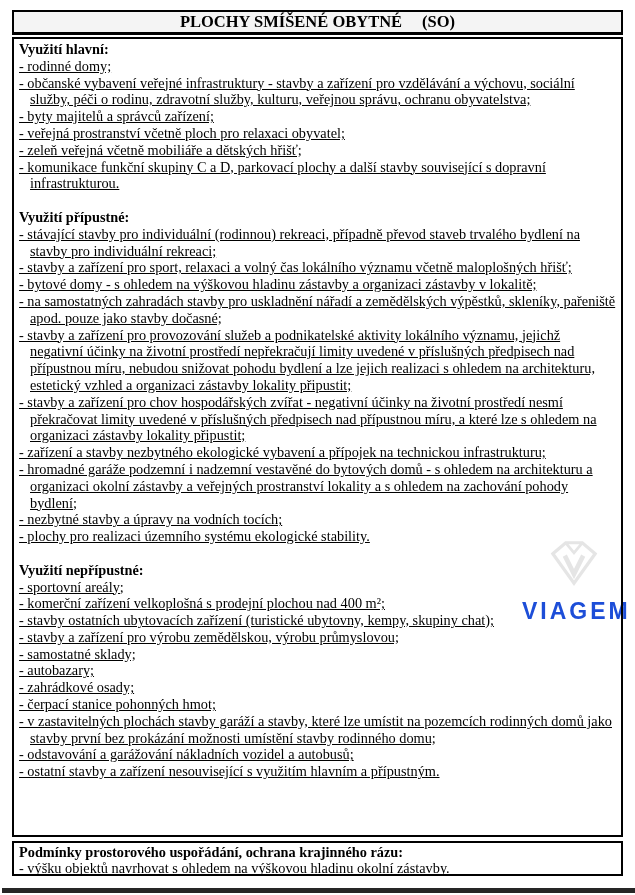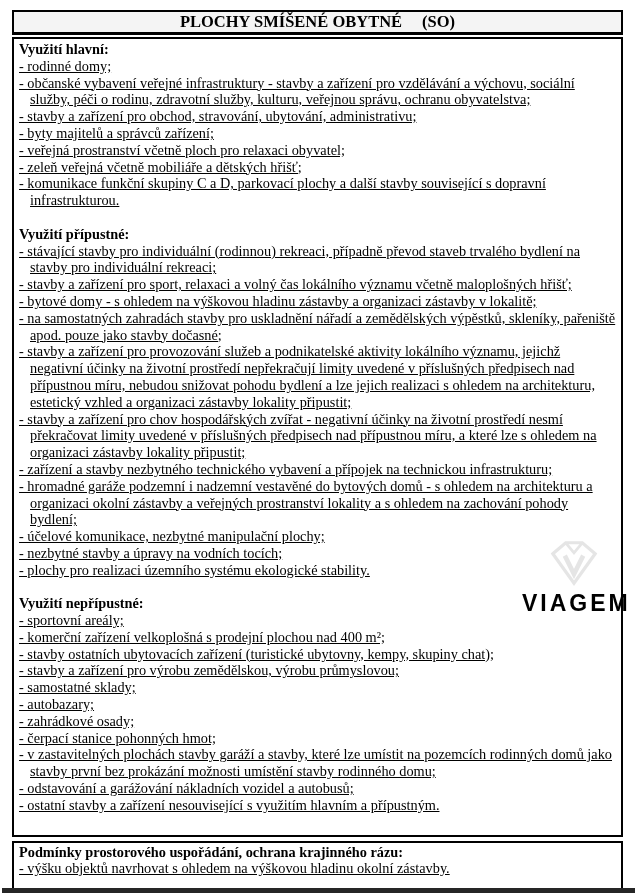--- a/index.html
+++ b/index.html
@@ -35,21 +35,21 @@
   .body-box {
     margin-top: 2px;
     height: 800px;
     padding: 2px 5px 0 5px;
     font-size: 14.3px;
     line-height: 16.8px;
     overflow: hidden;
   }
   .cond-box {
     margin-top: 4px;
-    height: 52px;
+    height: 35px;
     padding: 1px 5px 0 5px;
     font-size: 14.3px;
     line-height: 16.2px;
     overflow: hidden;
   }
   p { margin: 0; }
   .section + .section { margin-top: 16.8px; }
   .sec-heading { font-weight: bold; }
   .item { padding-left: 11px; text-indent: -11px; text-decoration: underline; }
   .watermark {
@@ -58,22 +58,22 @@
     width: 104px;
     text-align: center;
     z-index: 0;
     user-select: none;
   }
   .wm-text {
     font-family: "Liberation Sans", sans-serif;
     font-weight: bold;
     font-size: 23px;
     letter-spacing: 3px;
-    color: #000000;
-    margin-top: 0;
+    color: #1d4ed8;
+    margin-top: 8px;
     white-space: nowrap;
   }
   .bottom-band {
     position: absolute;
     left: 2px; right: 0;
     top: 888px; height: 5px;
     background: #262626;
     z-index: 2;
   }
 </style>
@@ -93,37 +93,35 @@
 
 <div class="doc">
   <div class="box title-box">
     <span>PLOCHY SMÍŠENÉ OBYTNÉ</span><span class="title-code">(SO)</span>
   </div>
   <div class="box body-box">
       <div class="section">
         <p class="sec-heading">Využití hlavní:</p>
         <p class="item">- rodinné domy;</p>
         <p class="item">- občanské vybavení veřejné infrastruktury - stavby a zařízení pro vzdělávání a výchovu, sociální služby, péči o rodinu, zdravotní služby, kulturu, veřejnou správu, ochranu obyvatelstva;</p>
-        <p class="item">- stavby a zařízení pro obchod, stravování, ubytování, administrativu;</p>
         <p class="item">- byty majitelů a správců zařízení;</p>
         <p class="item">- veřejná prostranství včetně ploch pro relaxaci obyvatel;</p>
         <p class="item">- zeleň veřejná včetně mobiliáře a dětských hřišť;</p>
         <p class="item">- komunikace funkční skupiny C a D, parkovací plochy a další stavby související s dopravní infrastrukturou.</p>
       </div>
       <div class="section">
         <p class="sec-heading">Využití přípustné:</p>
         <p class="item">- stávající stavby pro individuální (rodinnou) rekreaci, případně převod staveb trvalého bydlení na stavby pro individuální rekreaci;</p>
         <p class="item">- stavby a zařízení pro sport, relaxaci a volný čas lokálního významu včetně maloplošných hřišť;</p>
         <p class="item">- bytové domy - s ohledem na výškovou hladinu zástavby a organizaci zástavby v lokalitě;</p>
         <p class="item">- na samostatných zahradách stavby pro uskladnění nářadí a zemědělských výpěstků, skleníky, pařeniště apod. pouze jako stavby dočasné;</p>
         <p class="item">- stavby a zařízení pro provozování služeb a podnikatelské aktivity lokálního významu, jejichž negativní účinky na životní prostředí nepřekračují limity uvedené v příslušných předpisech nad přípustnou míru, nebudou snižovat pohodu bydlení a lze jejich realizaci s ohledem na architekturu, estetický vzhled a organizaci zástavby lokality připustit;</p>
         <p class="item">- stavby a zařízení pro chov hospodářských zvířat - negativní účinky na životní prostředí nesmí překračovat limity uvedené v příslušných předpisech nad přípustnou míru, a které lze s ohledem na organizaci zástavby lokality připustit;</p>
-        <p class="item">- zařízení a stavby nezbytného technického vybavení a přípojek na technickou infrastrukturu;</p>
+        <p class="item">- zařízení a stavby nezbytného ekologické vybavení a přípojek na technickou infrastrukturu;</p>
         <p class="item">- hromadné garáže podzemní i nadzemní vestavěné do bytových domů - s ohledem na architekturu a organizaci okolní zástavby a veřejných prostranství lokality a s ohledem na zachování pohody bydlení;</p>
-        <p class="item">- účelové komunikace, nezbytné manipulační plochy;</p>
         <p class="item">- nezbytné stavby a úpravy na vodních tocích;</p>
         <p class="item">- plochy pro realizaci územního systému ekologické stability.</p>
       </div>
       <div class="section">
         <p class="sec-heading">Využití nepřípustné:</p>
         <p class="item">- sportovní areály;</p>
         <p class="item">- komerční zařízení velkoplošná s prodejní plochou nad 400 m²;</p>
         <p class="item">- stavby ostatních ubytovacích zařízení (turistické ubytovny, kempy, skupiny chat);</p>
         <p class="item">- stavby a zařízení pro výrobu zemědělskou, výrobu průmyslovou;</p>
         <p class="item">- samostatné sklady;</p>

